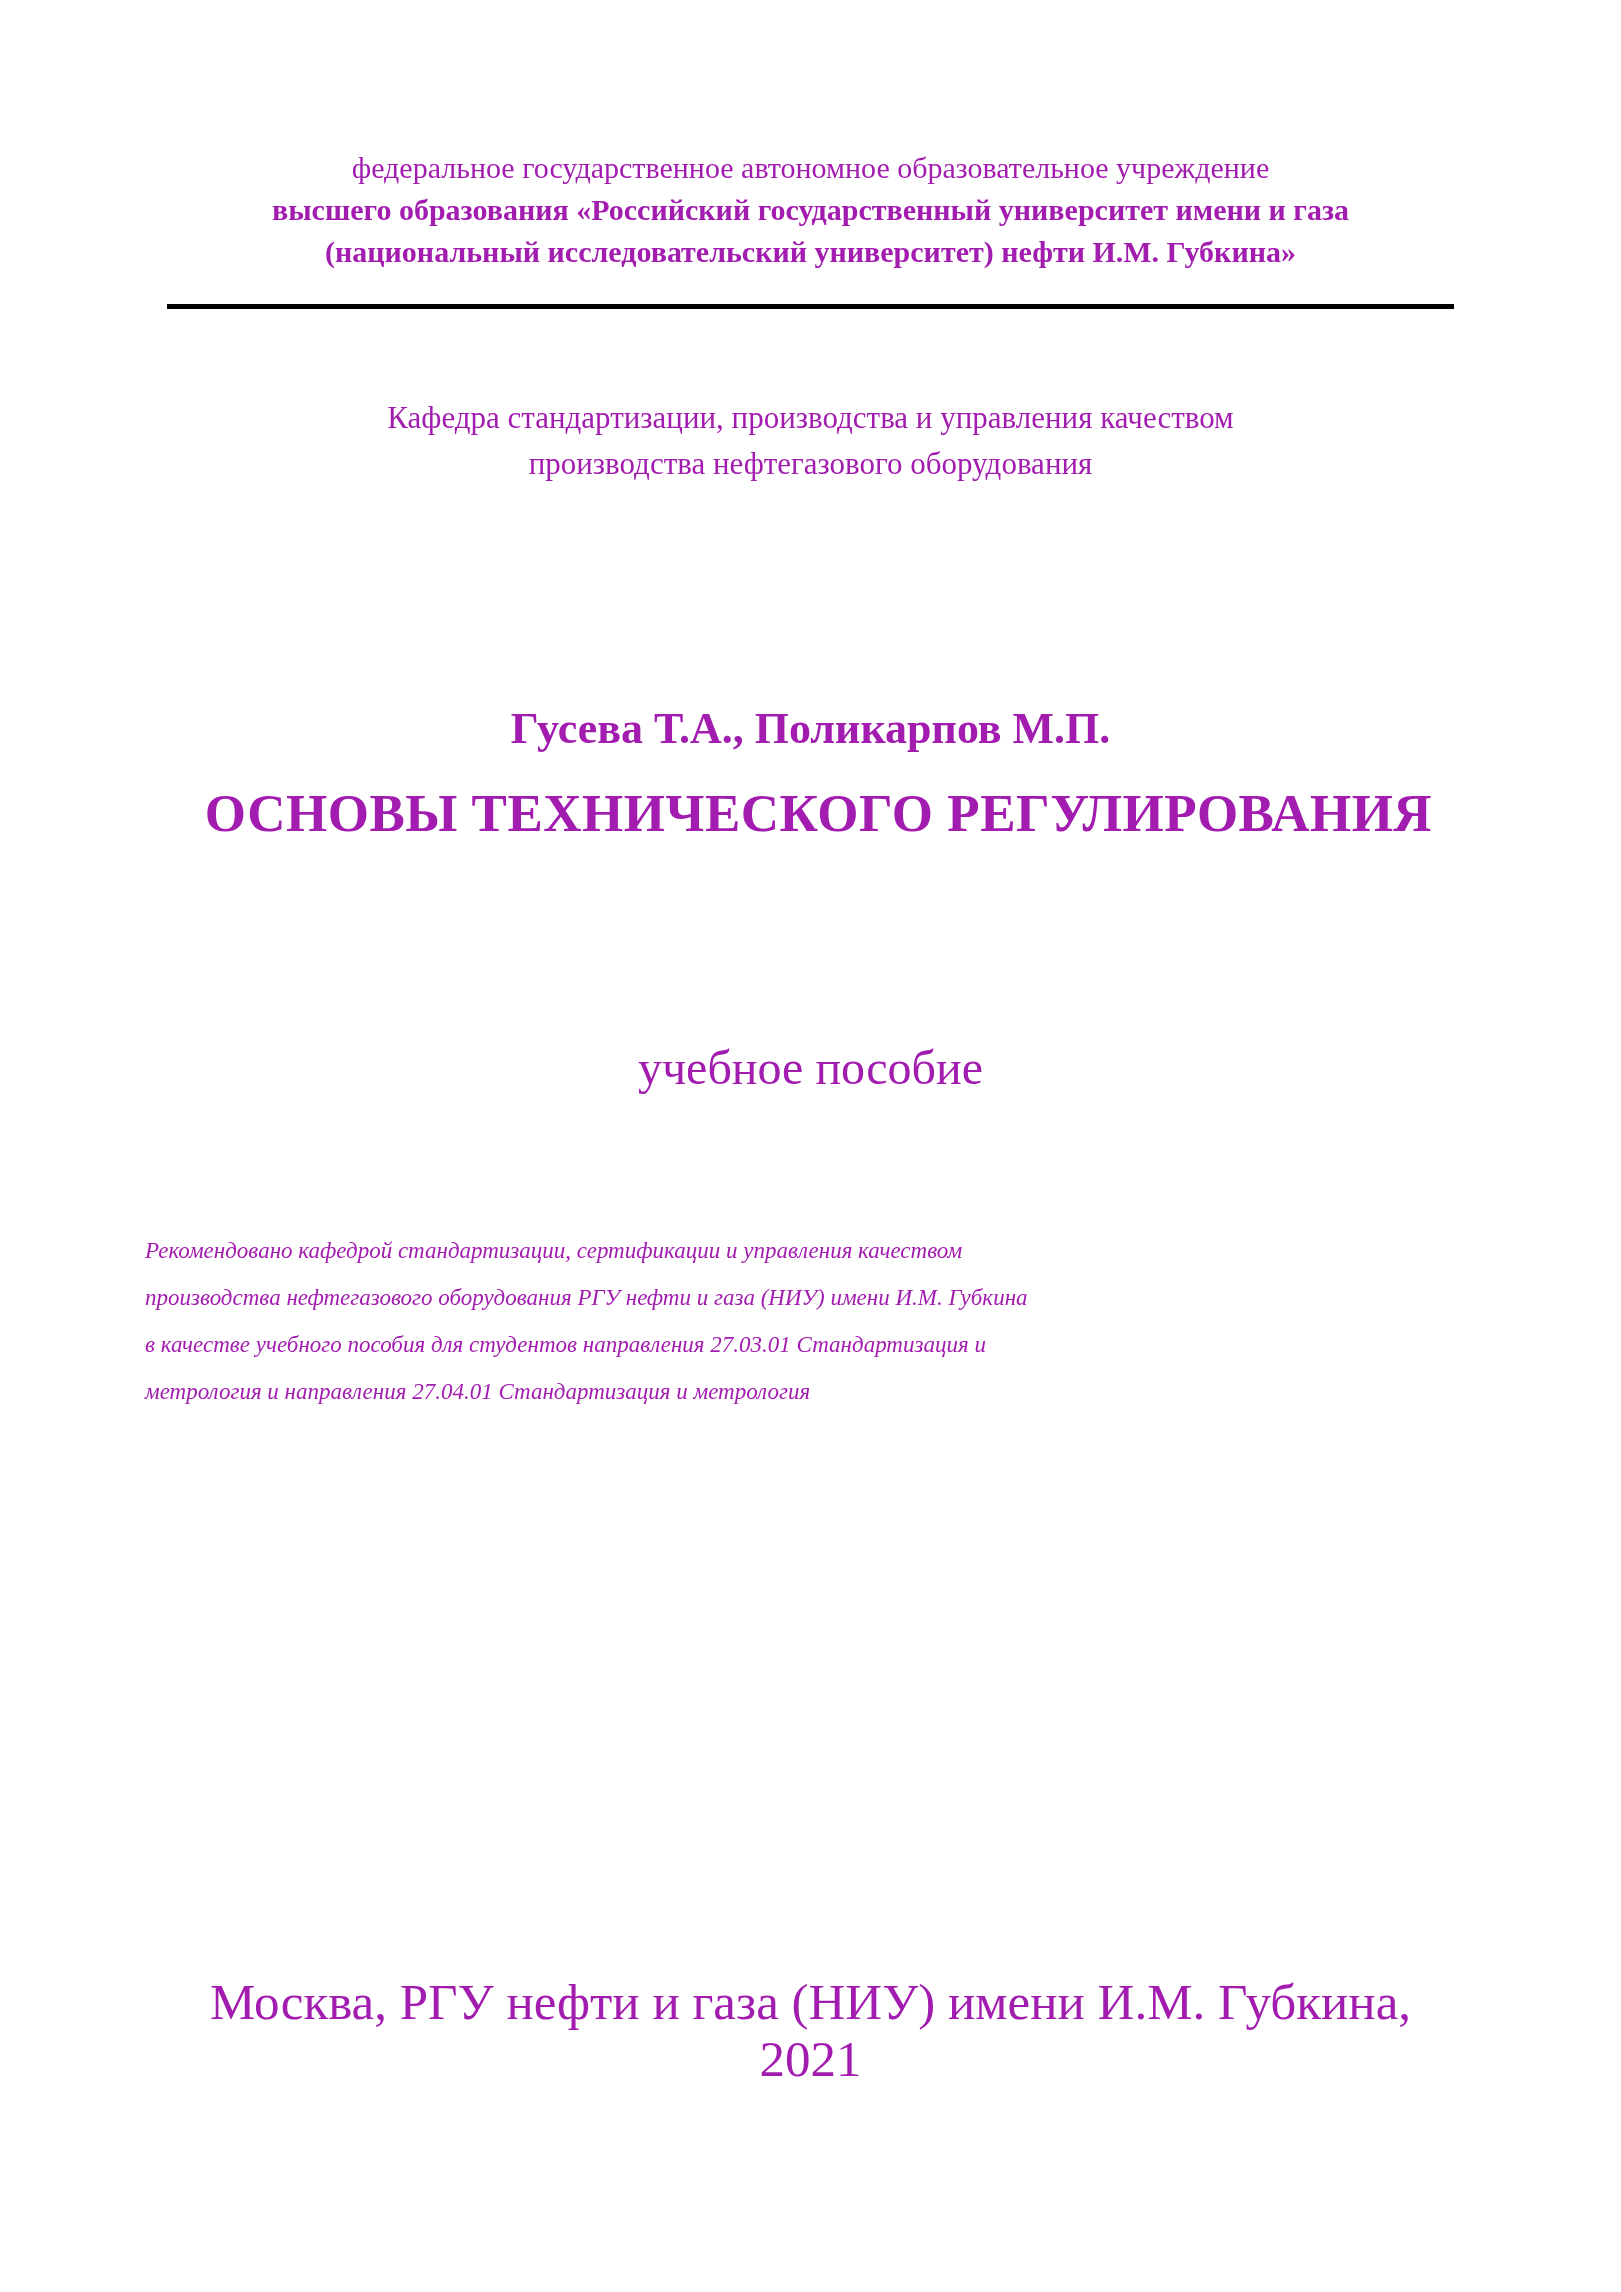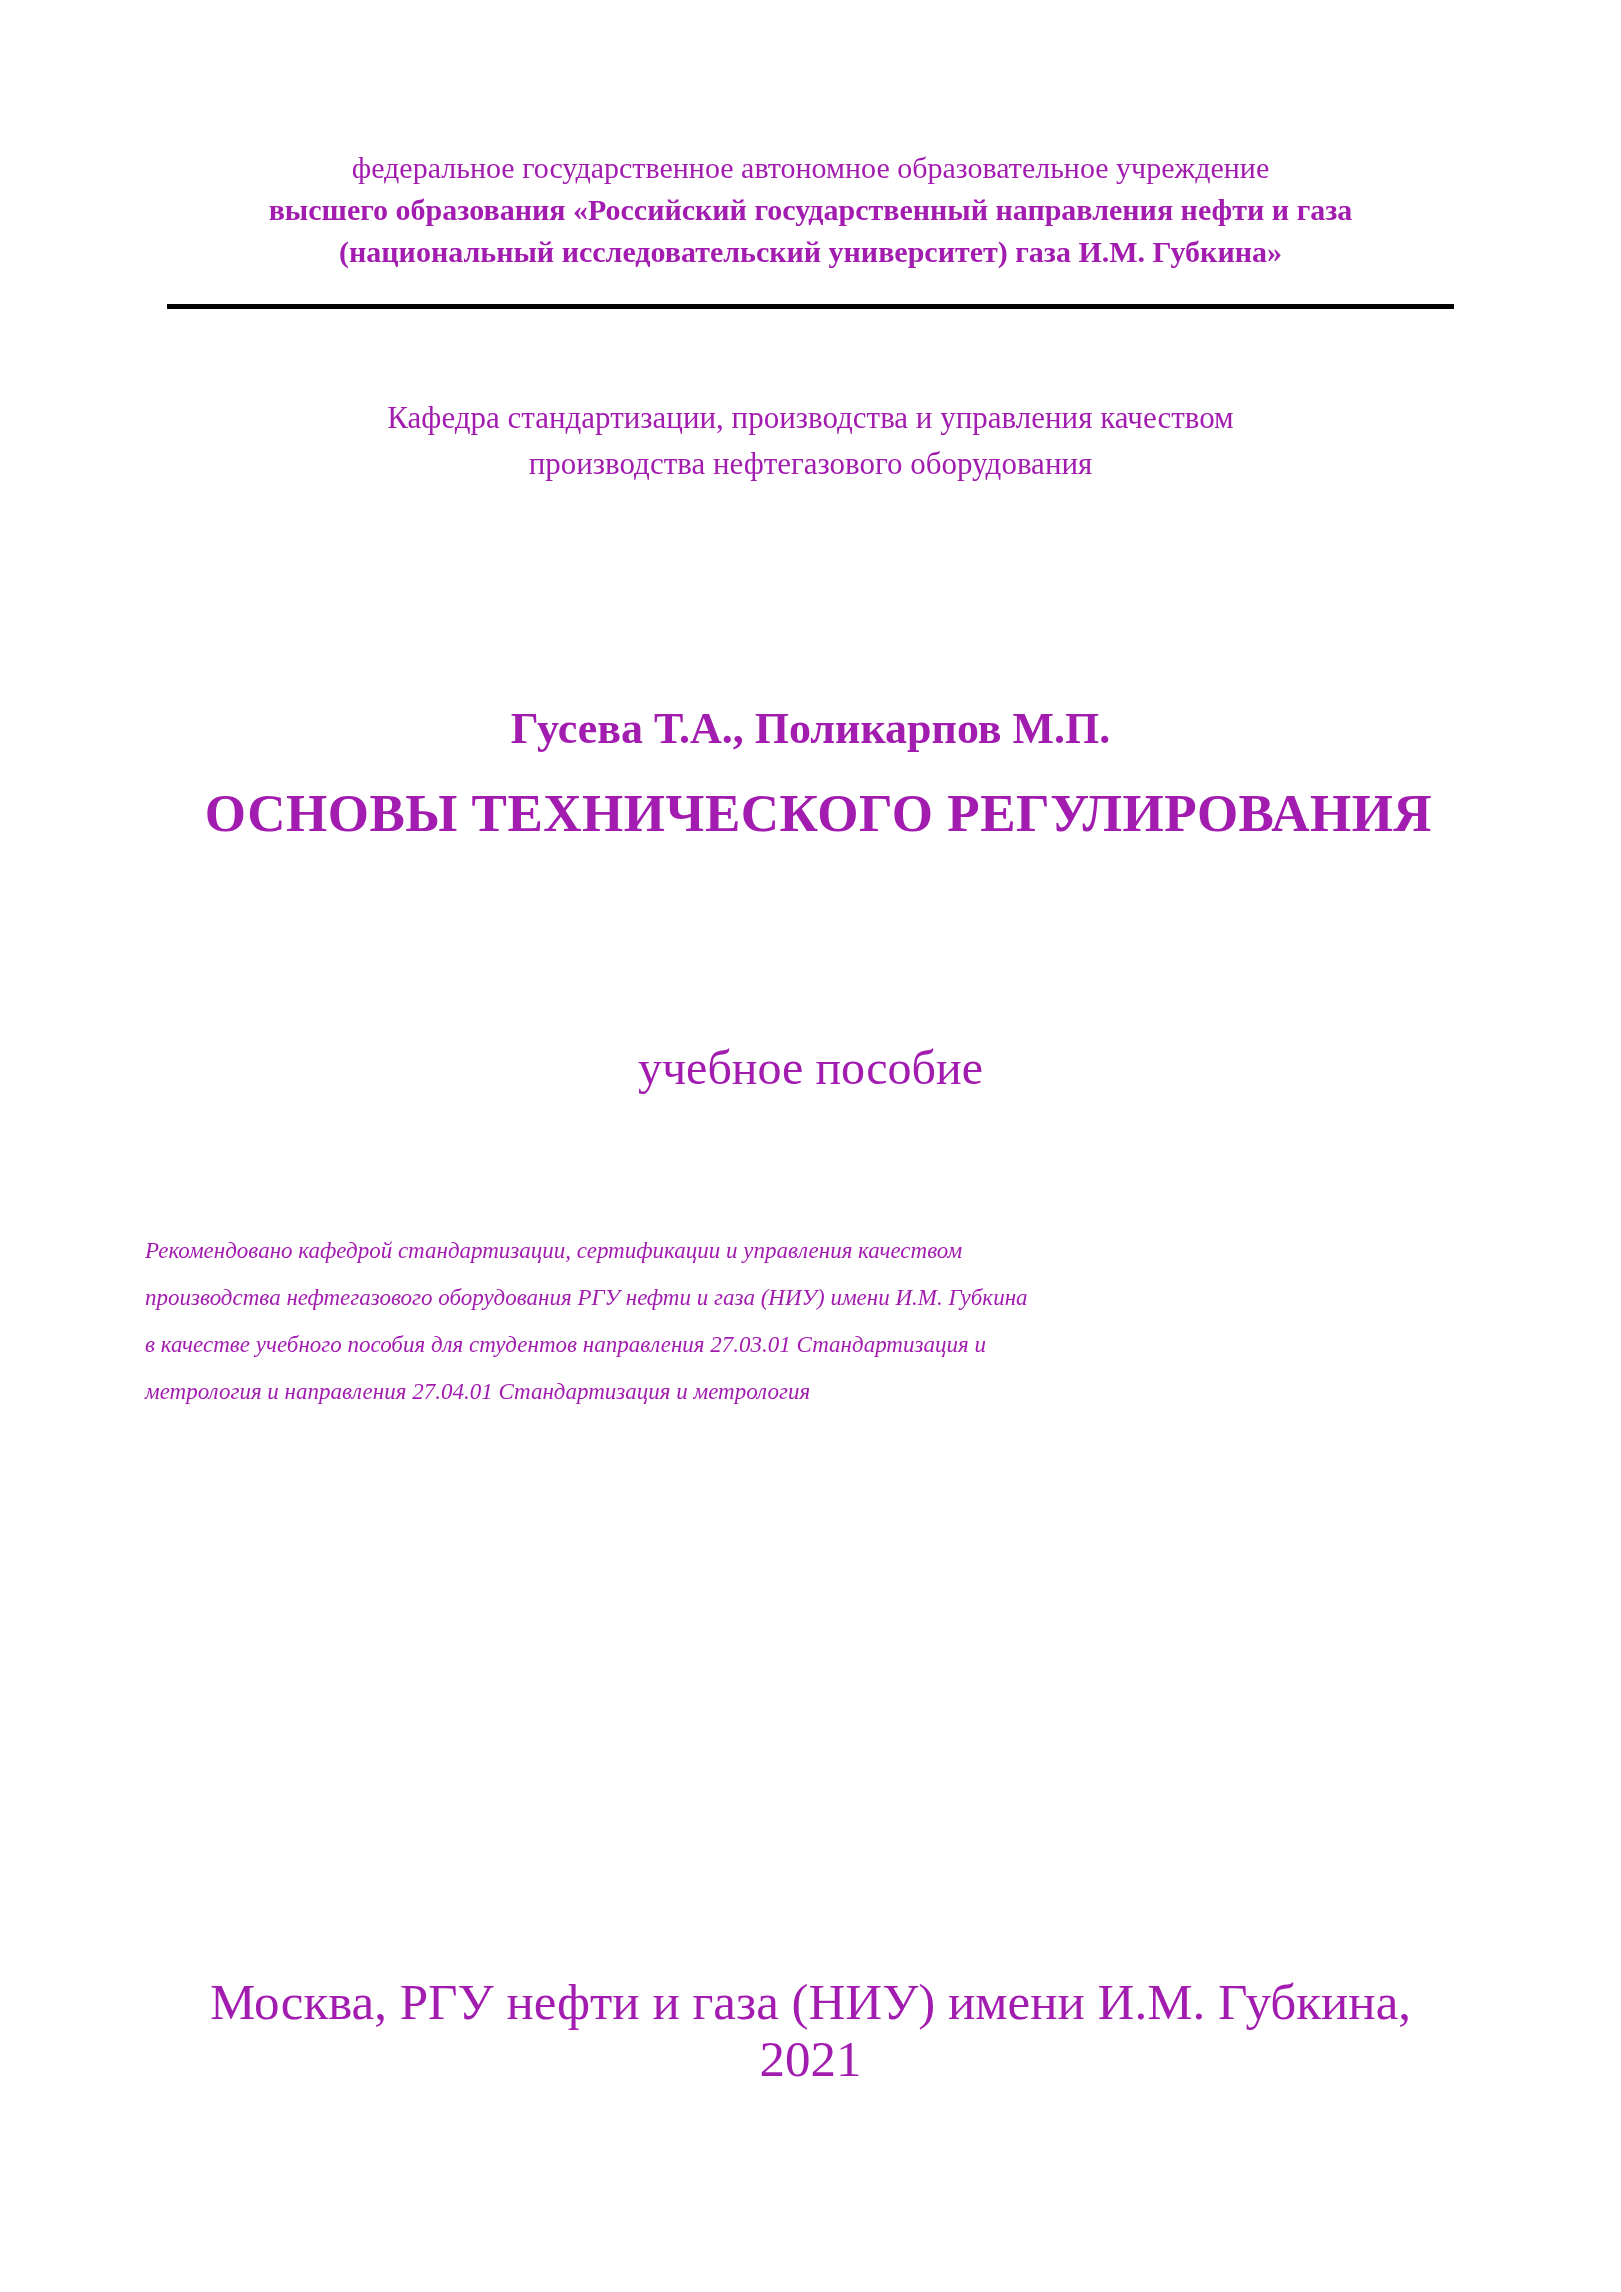--- a/index.html
+++ b/index.html
@@ -79,22 +79,22 @@
     font-weight: 400;
   }
 </style>
 </head>
 <body>
 
 <div class="page">
 
   <div class="centered org-header">
     <div class="line-regular">федеральное государственное автономное образовательное учреждение</div>
-    <div class="line-bold">высшего образования «Российский государственный направления нефти и газа</div>
-    <div class="line-bold">(национальный исследовательский университет) газа И.М. Губкина»</div>
+    <div class="line-bold">высшего образования «Российский государственный университет имени и газа</div>
+    <div class="line-bold">(национальный исследовательский университет) нефти И.М. Губкина»</div>
   </div>
 
   <div class="divider"></div>
 
   <div class="centered department">
     <div>Кафедра стандартизации, производства и управления качеством</div>
     <div>производства нефтегазового оборудования</div>
   </div>
 
   <div class="centered authors">Гусева Т.А., Поликарпов М.П.</div>

